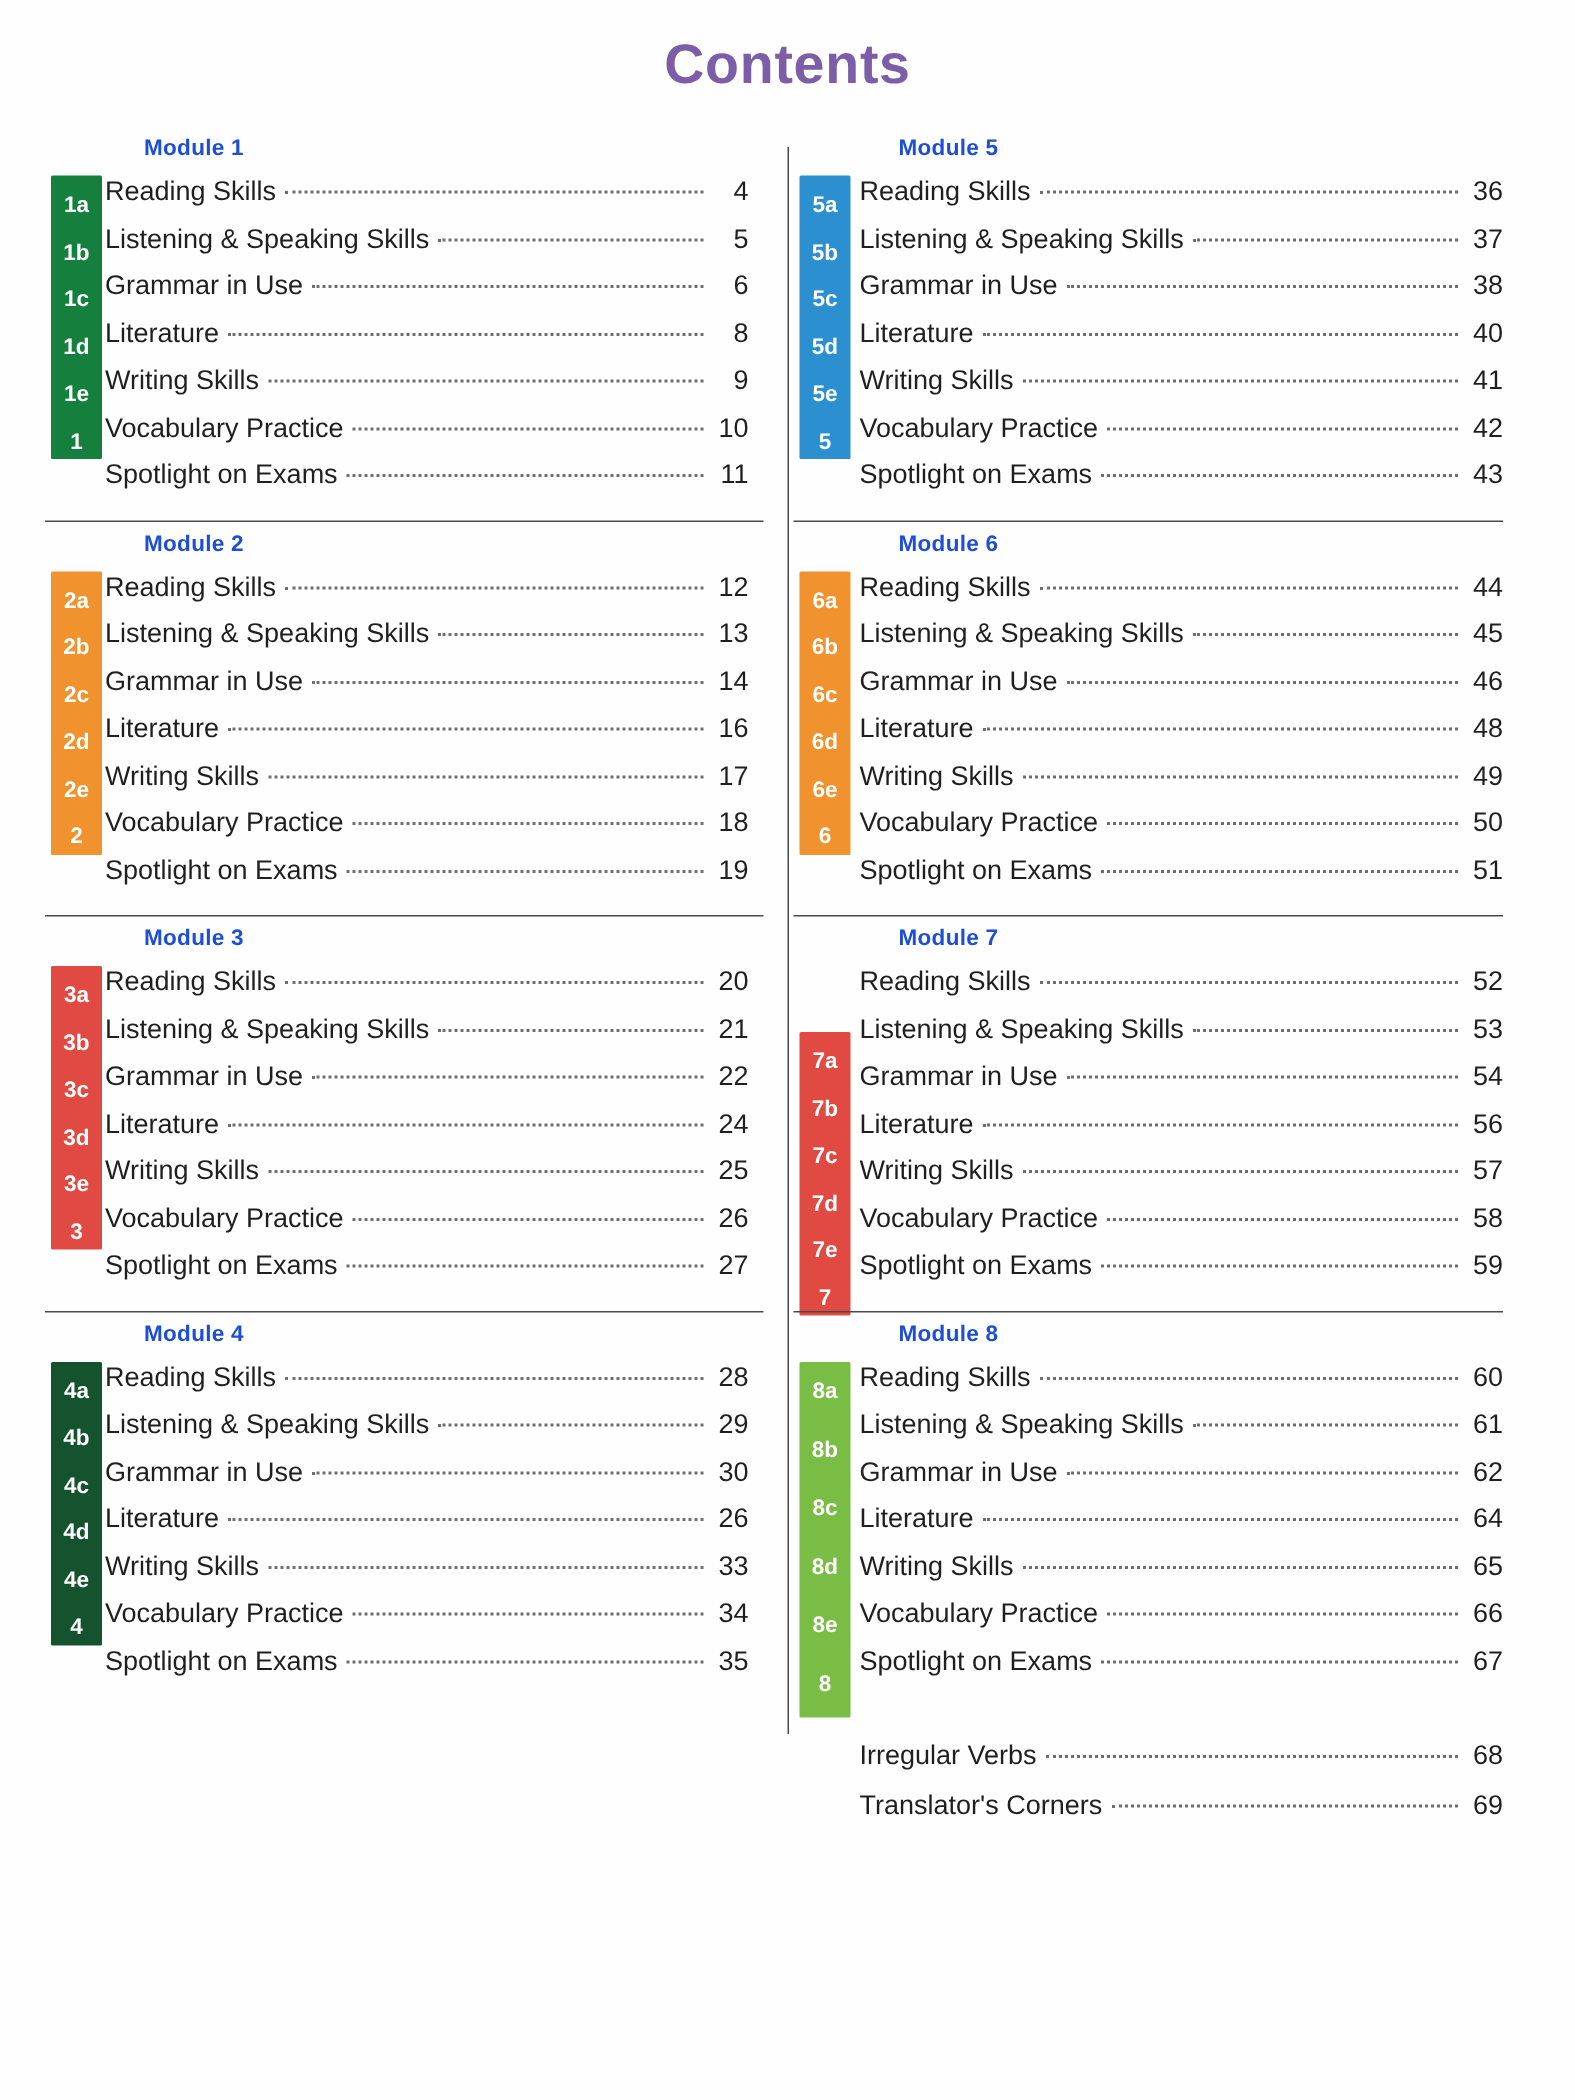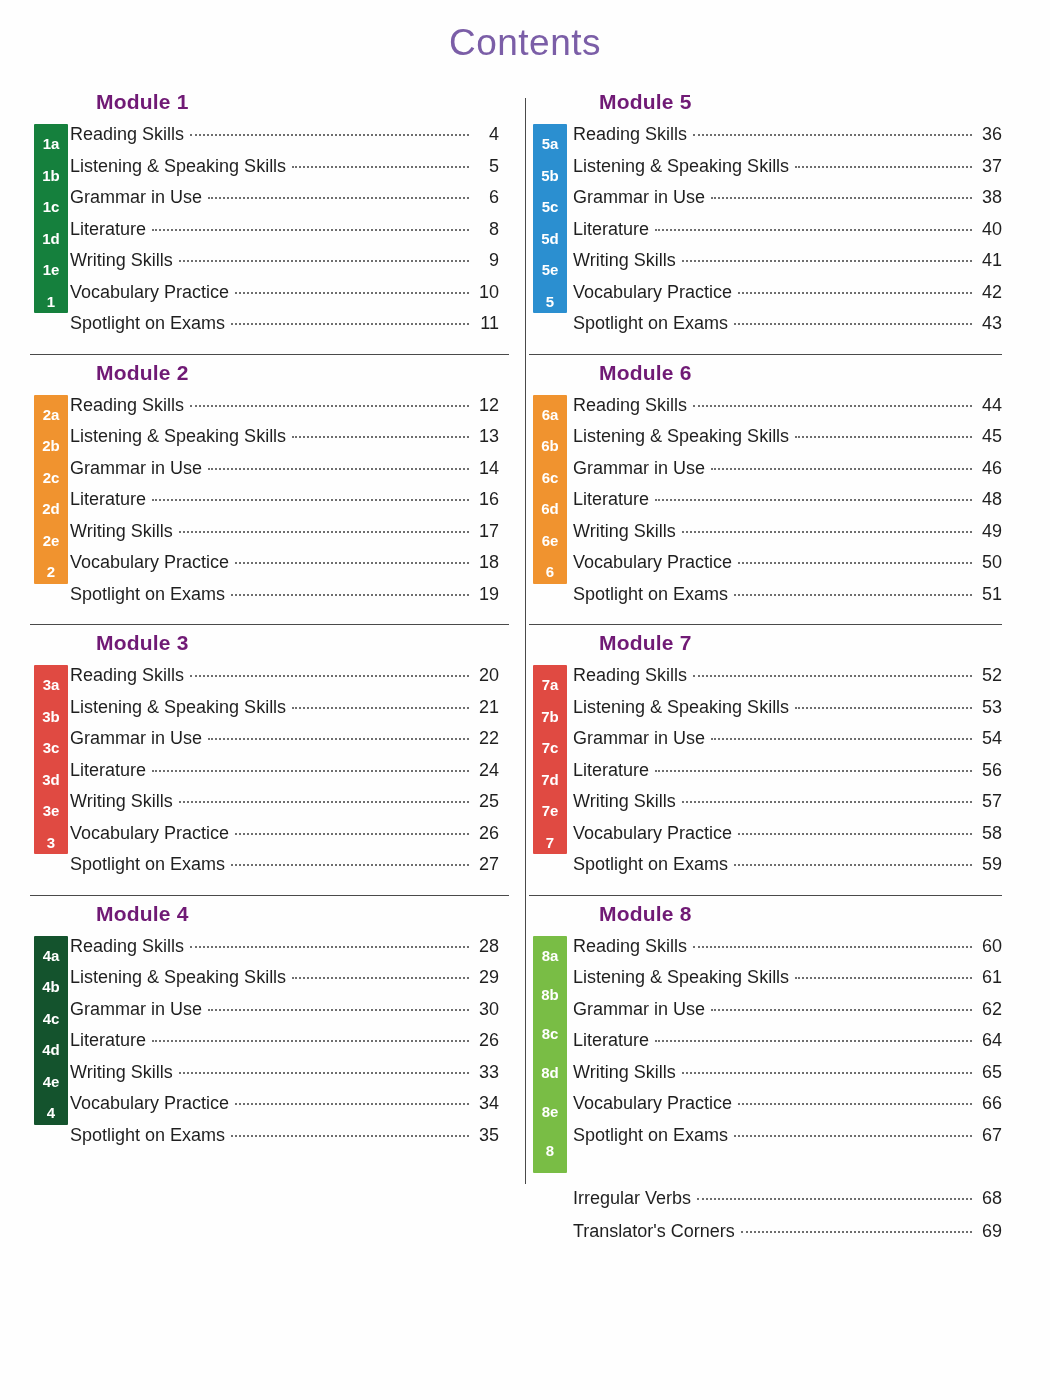--- a/index.html
+++ b/index.html
@@ -14,21 +14,21 @@
     position: relative;
     width: 1050px;
     height: 1400px;
     background: #fefefe;
     padding: 0;
     overflow: hidden;
   }
   .page-title {
     text-align: center;
     font-size: 37px;
-    font-weight: 400;
+    font-weight: 700;
     color: #7b5ea7;
     letter-spacing: 0.5px;
     padding-top: 22px;
     padding-bottom: 8px;
   }
   .grid {
     position: relative;
     margin: 18px 30px 0 30px;
     display: grid;
     grid-template-columns: 1fr 1fr;
@@ -61,23 +61,23 @@
     right: -10px;
     bottom: 0;
     height: 1px;
     background: #4a4a4a;
   }
   .col.right .module.sep::after {
     left: -44px;
     right: 0;
   }
   .module-title {
-    font-size: 21px;
+    font-size: 15px;
     font-weight: 600;
-    color: #701a75;
+    color: #1d4ed8;
     margin: 0 0 10px 26px;
     letter-spacing: 0.2px;
   }
   .rows {
     position: relative;
   }
   .tab {
     position: absolute;
     left: -36px;
     width: 34px;
@@ -422,21 +422,21 @@
             <div class="row">
               <span class="label">Spotlight on Exams</span>
               <span class="dots"></span>
               <span class="pg">51</span>
             </div>
           </div>
         </div>
         <div class="module sep">
           <div class="module-title">Module 7</div>
           <div class="rows">
-            <div class="tab" style="background: rgb(224, 74, 66); height: 189px;">
+            <div class="tab" style="background: rgb(224, 74, 66); height: 189px; margin-top: 44px;">
               <span>7a</span>
               <span>7b</span>
               <span>7c</span>
               <span>7d</span>
               <span>7e</span>
               <span>7</span>
             </div>
             <div class="row">
               <span class="label">Reading Skills</span>
               <span class="dots"></span>

